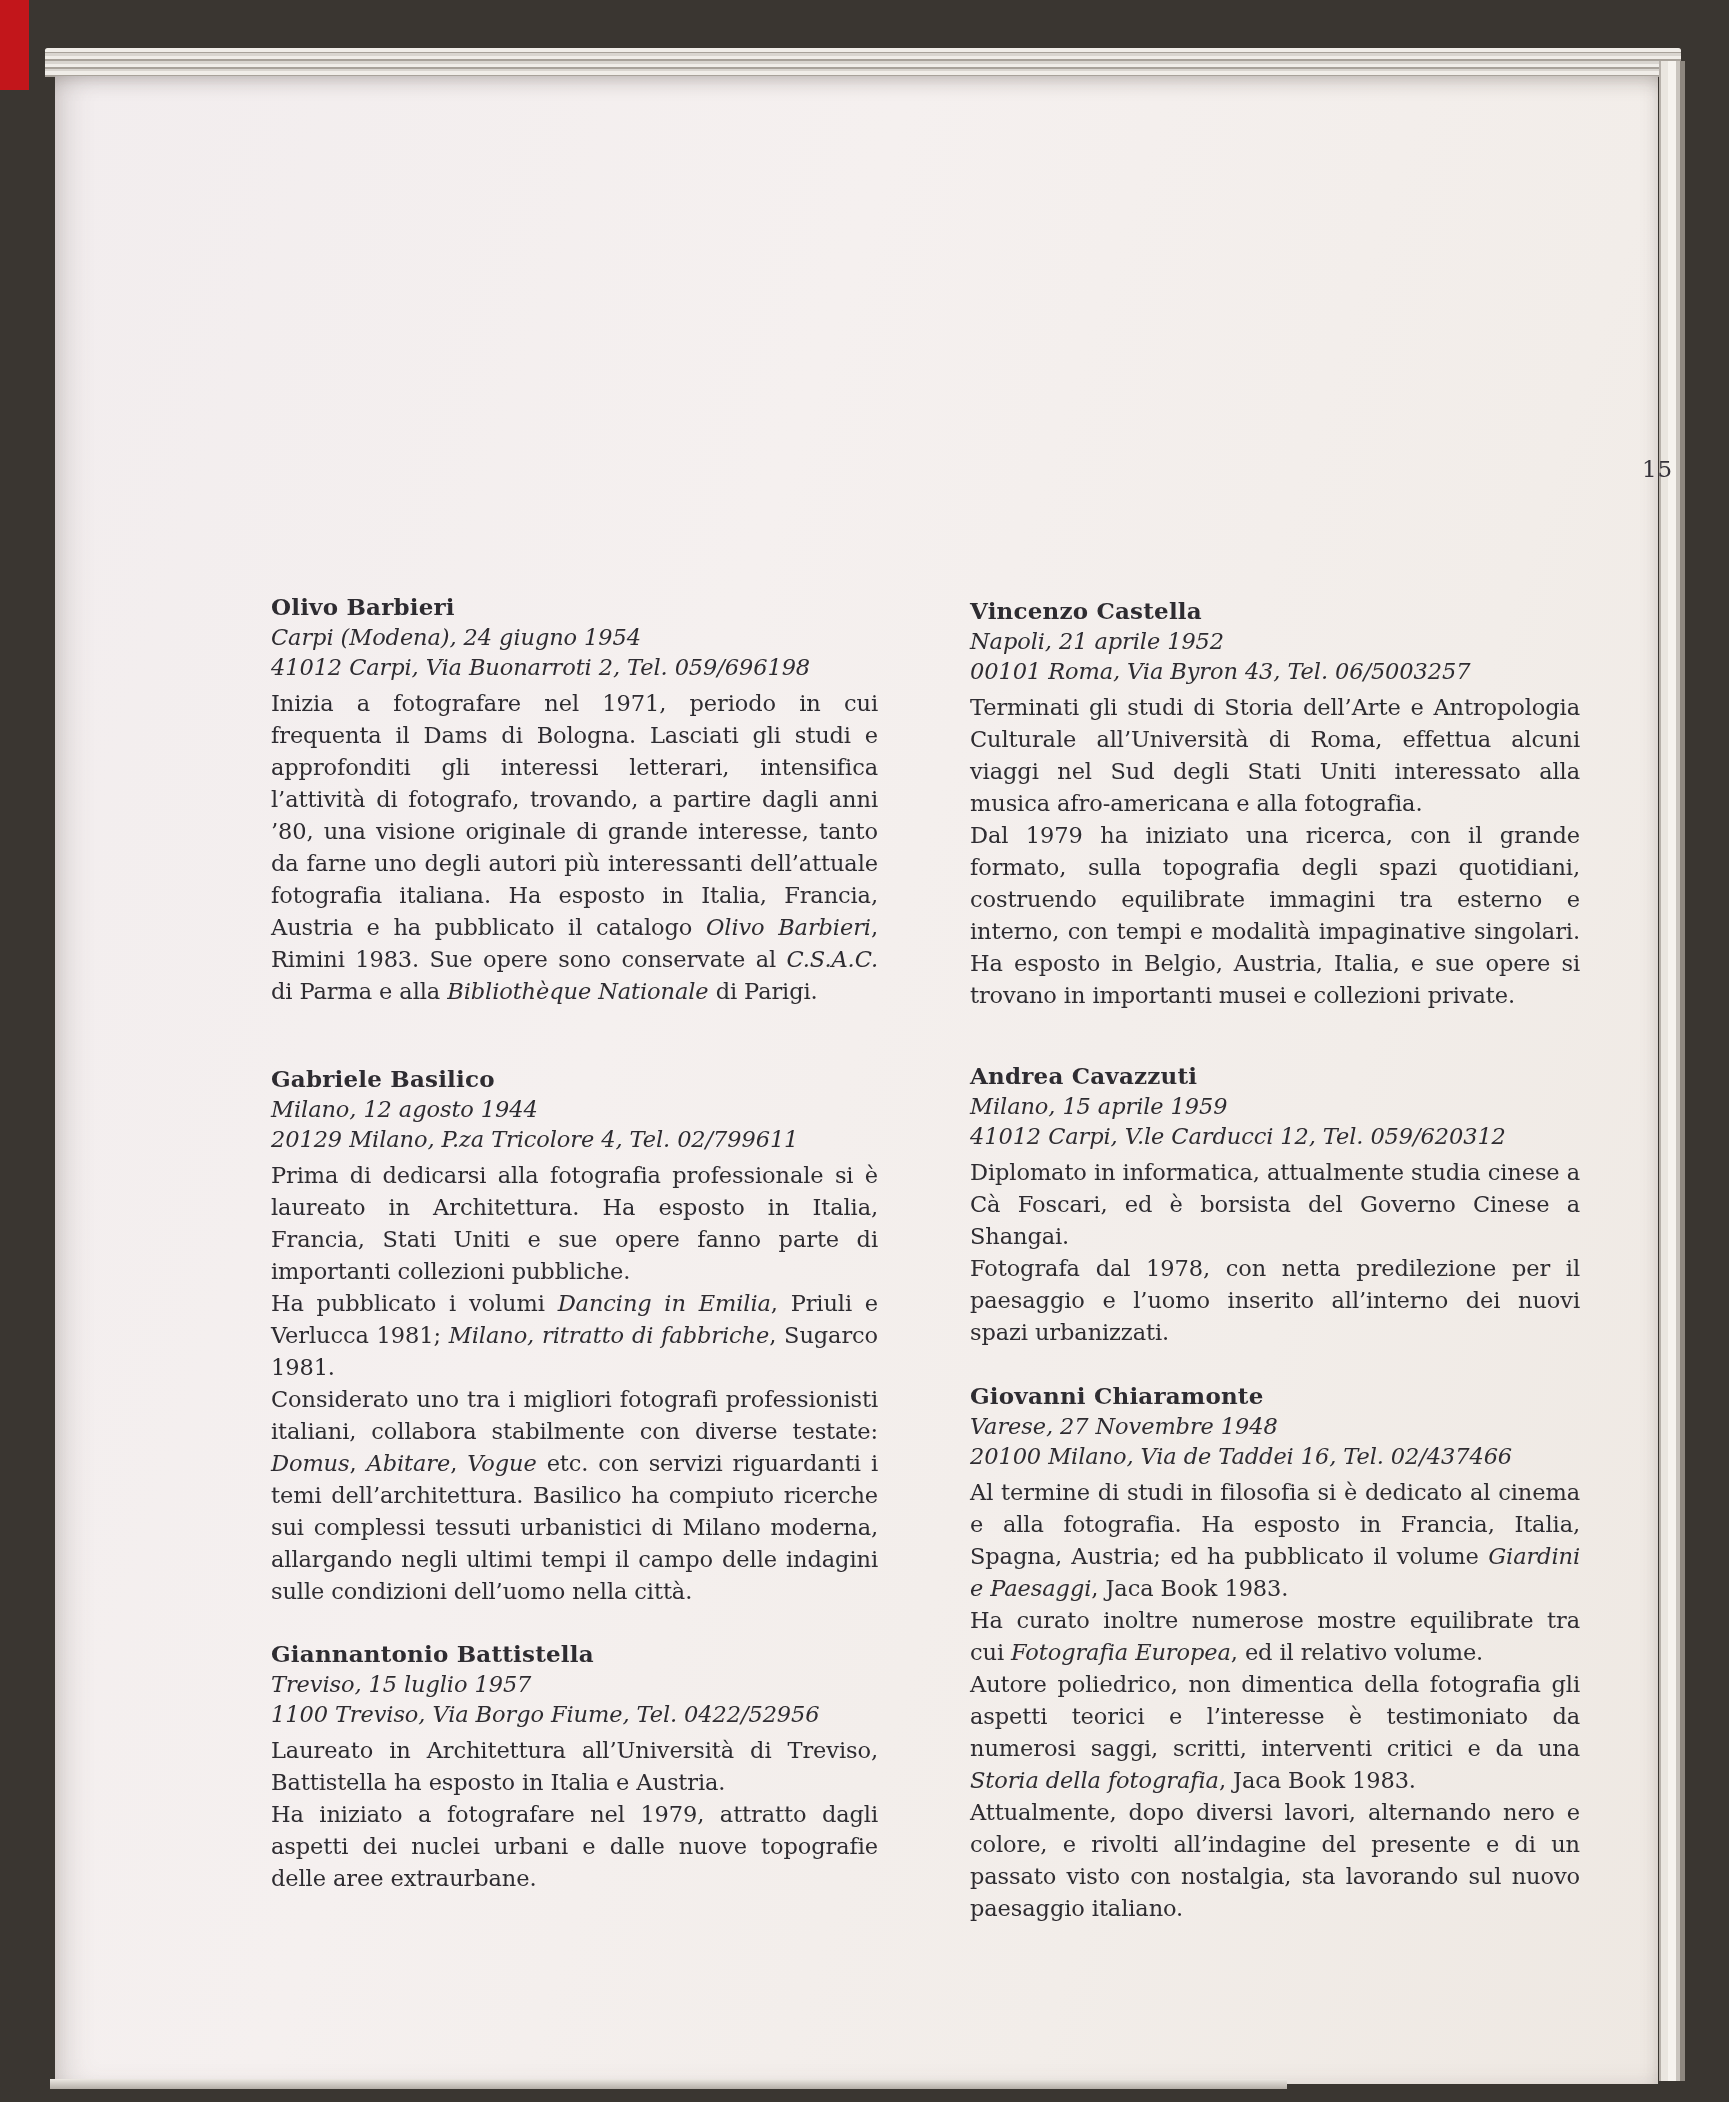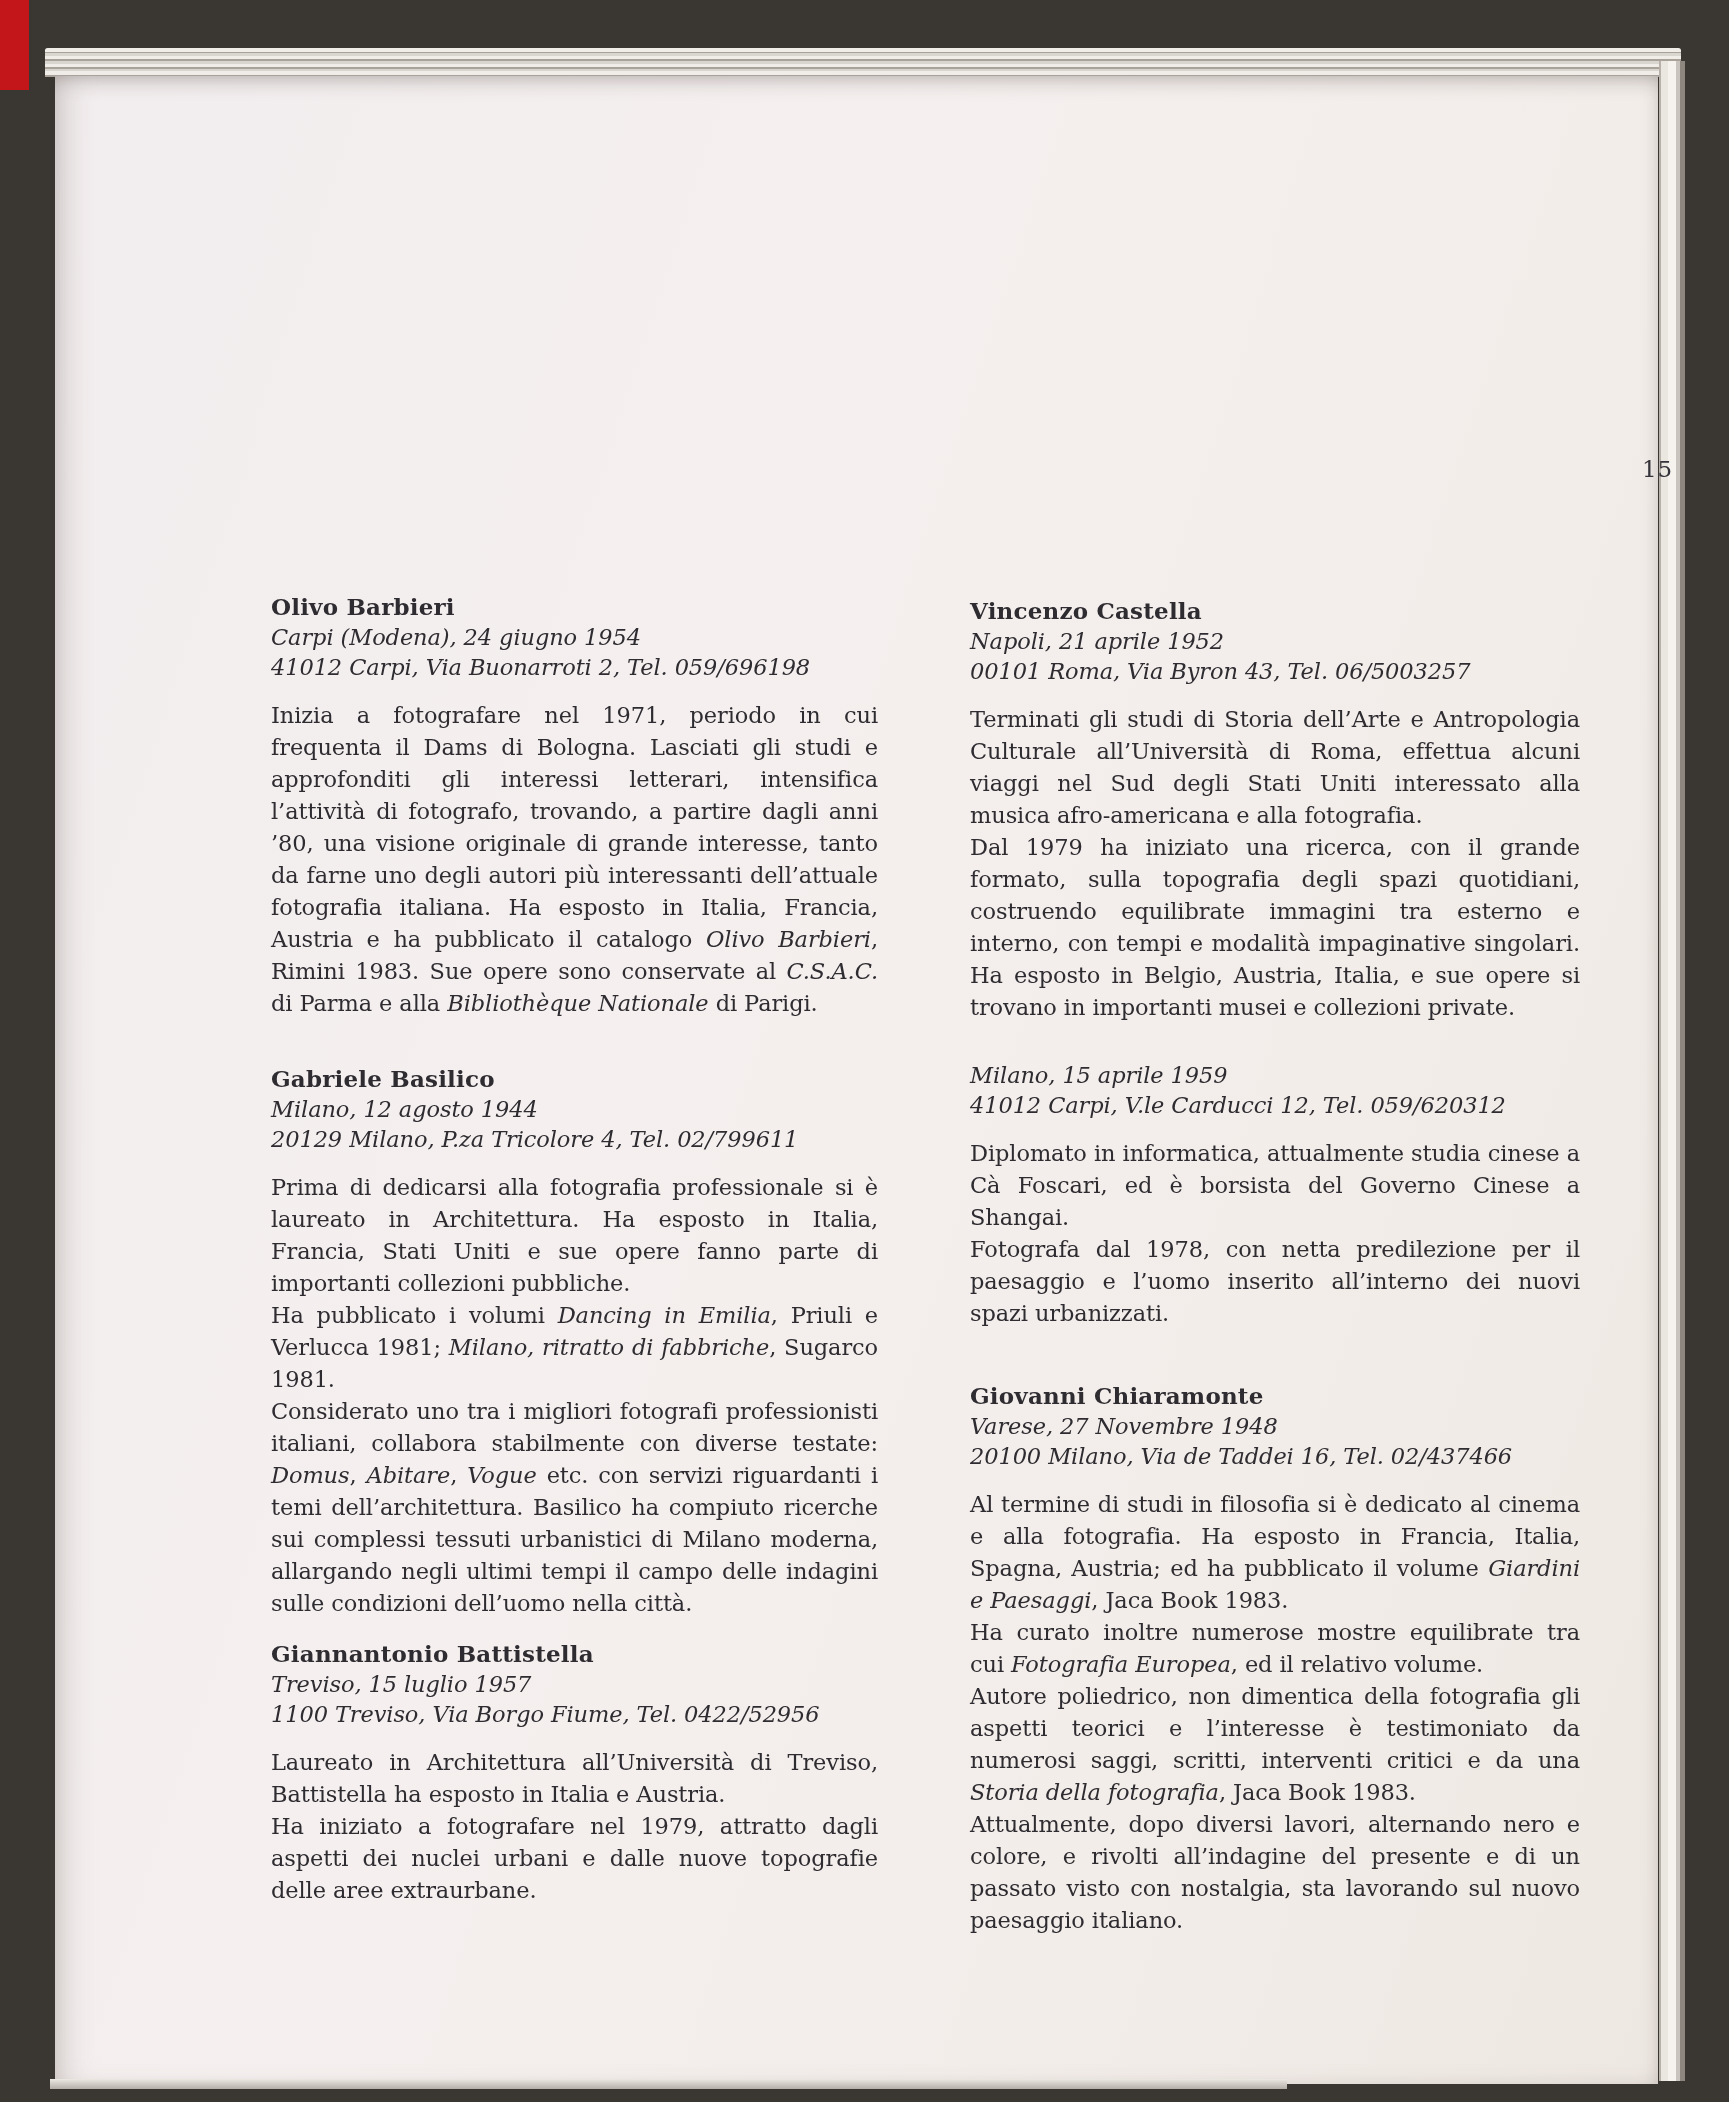--- a/index.html
+++ b/index.html
@@ -49,21 +49,21 @@
   .page-header .title{font-size:24px;font-weight:bold;line-height:35px;margin:0;}
   .page-header .subtitle{font-size:23px;font-style:italic;line-height:35px;}
 
   .col{position:absolute;top:0;height:100%;}
   .col-left{left:216px;width:607px;}
   .col-right{left:915px;width:610px;}
 
   .bio{position:absolute;left:0;width:100%;color:#2e2c31;}
   .bio h3{margin:0;font-size:23px;font-weight:bold;line-height:31px;letter-spacing:0.2px;}
   .bio-line{font-size:22.5px;line-height:30px;letter-spacing:-0.1px;font-style:italic;}
-  .bio-text{margin-top:17px;}
+  .bio-text{margin-top:5px;}
   .bio-text p{
     margin:0;font-size:22.5px;line-height:32px;
     text-align:justify;letter-spacing:-0.1px;hyphens:auto;
   }
   .l0{top:515px}.l1{top:987px}.l2{top:1562px}
   .r0{top:519px}.r1{top:984px}.r2{top:1304px}
 </style>
 </head>
 <body>
 
@@ -107,20 +107,21 @@
         <section class="bio r0">
           <h3>Vincenzo Castella</h3>
           <div class="bio-line">Napoli, 21 aprile 1952</div>
           <div class="bio-line">00101 Roma, Via Byron 43, Tel. 06/5003257</div>
           <div class="bio-text">
             <p><span>Terminati gli studi di Storia dell’Arte e Antropologia Culturale all’Università di Roma, effettua alcuni viaggi nel Sud degli Stati Uniti interessato alla musica afro-americana e alla fotografia.</span></p>
             <p><span>Dal 1979 ha iniziato una ricerca, con il grande formato, sulla topografia degli spazi quotidiani, costruendo equilibrate immagini tra esterno e interno, con tempi e modalità impaginative singolari. Ha esposto in Belgio, Austria, Italia, e sue opere si trovano in importanti musei e collezioni private.</span></p>
           </div>
         </section>
         <section class="bio r1">
+          <h3>Andrea Cavazzuti</h3>
           <div class="bio-line">Milano, 15 aprile 1959</div>
           <div class="bio-line">41012 Carpi, V.le Carducci 12, Tel. 059/620312</div>
           <div class="bio-text">
             <p><span>Diplomato in informatica, attualmente studia cinese a Cà Foscari, ed è borsista del Governo Cinese a Shangai.</span></p>
             <p><span>Fotografa dal 1978, con netta predilezione per il paesaggio e l’uomo inserito all’interno dei nuovi spazi urbanizzati.</span></p>
           </div>
         </section>
         <section class="bio r2">
           <h3>Giovanni Chiaramonte</h3>
           <div class="bio-line">Varese, 27 Novembre 1948</div>

